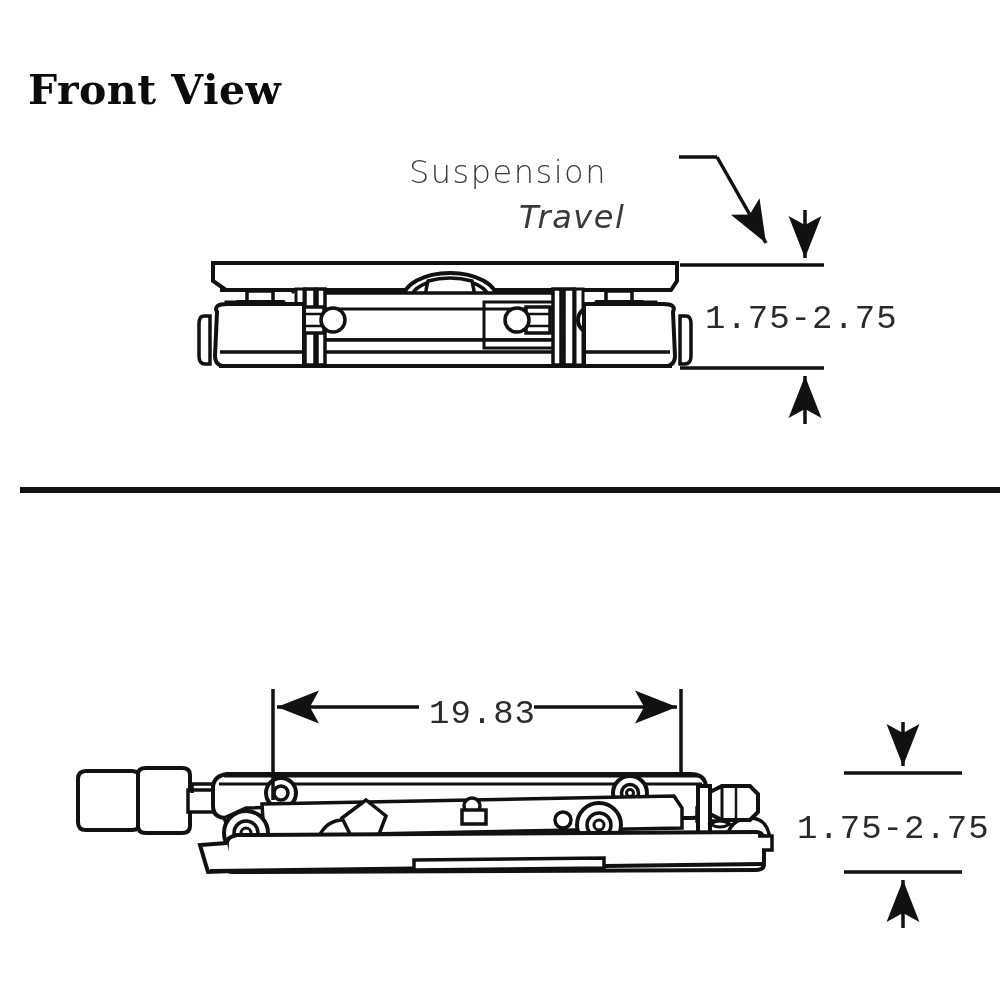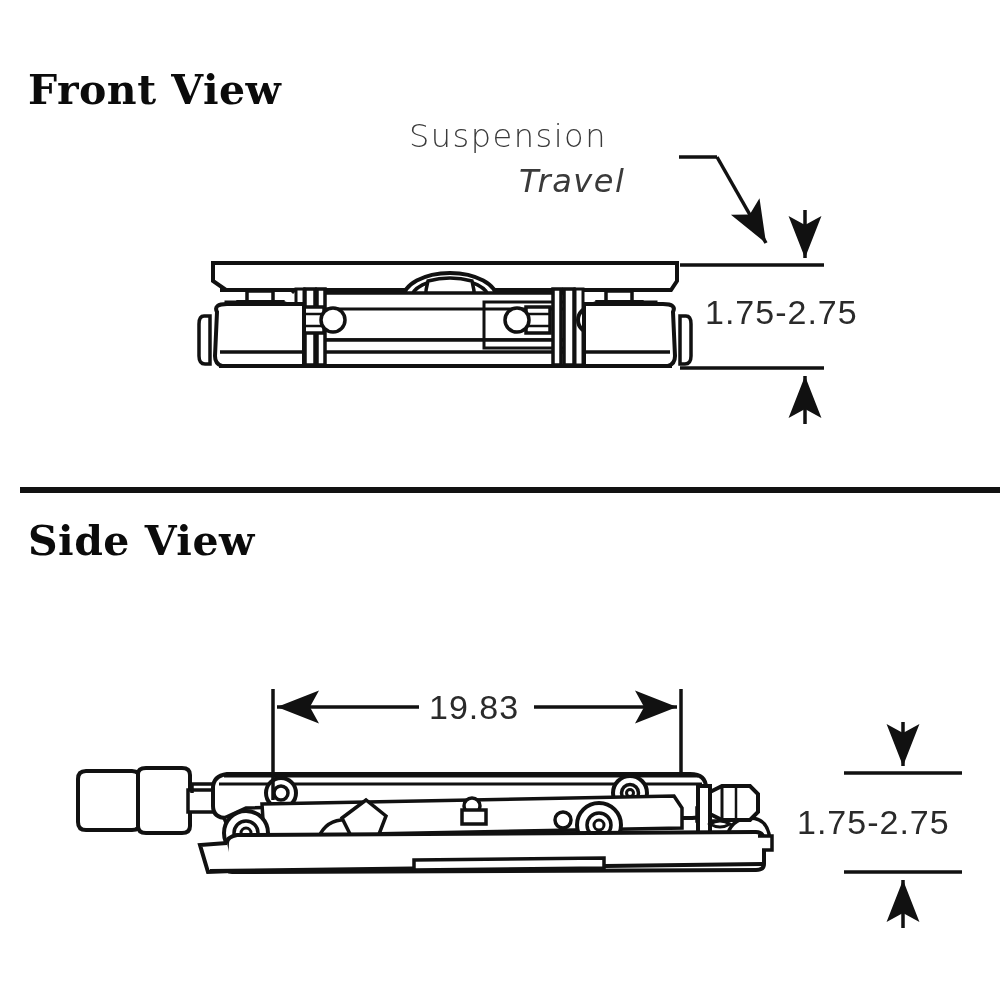--- a/index.html
+++ b/index.html
@@ -29,53 +29,54 @@
     letter-spacing: 0.5px;
     color: #0b0b0b;
     white-space: nowrap;
     line-height: 1;
   }
   #front-view-title { left: 14px; top: 70px; }
   #side-view-title  { left: 14px; top: 521px; }
 
   .dim-text {
     position: absolute;
-    font-family: Liberation Sans, sans-serif;
+    font-family: Liberation Mono, monospace;
     font-size: 34px;
     font-weight: 300;
     color: #2a2a2a;
     white-space: nowrap;
     letter-spacing: 1px;
     line-height: 1;
+    margin-top: 7px;
   }
   #front-height-dim { left: 691px; top: 295px; }
   #side-height-dim  { left: 783px; top: 805px; }
   #side-length-dim  { left: 415px; top: 690px; }
 
   .note-text {
     position: absolute;
     font-family: "DejaVu Sans", "Liberation Sans", sans-serif;
     font-size: 32px;
     font-weight: 300;
     color: #3a3a3a;
     white-space: nowrap;
     letter-spacing: 1.5px;
     line-height: 1.15;
+    margin-top: 36px;
   }
   #note-line-1 { left: 395px; top: 118px; }
   #note-line-2 { left: 505px; top: 163px; font-style: italic; }
 </style>
 </head>
 <body>
 
 <div id="drawing-root">
 
   <div class="view-title" id="front-view-title">Front View</div>
 
-  <div class="view-title" id="side-view-title">Side View</div>
 
   <div class="note-text" id="note-line-1">Suspension</div>
   <div class="note-text" id="note-line-2">Travel</div>
 
   <div class="dim-text" id="front-height-dim">1.75-2.75</div>
 
   <div class="dim-text" id="side-length-dim">19.83</div>
 
   <div class="dim-text" id="side-height-dim">1.75-2.75</div>
 

